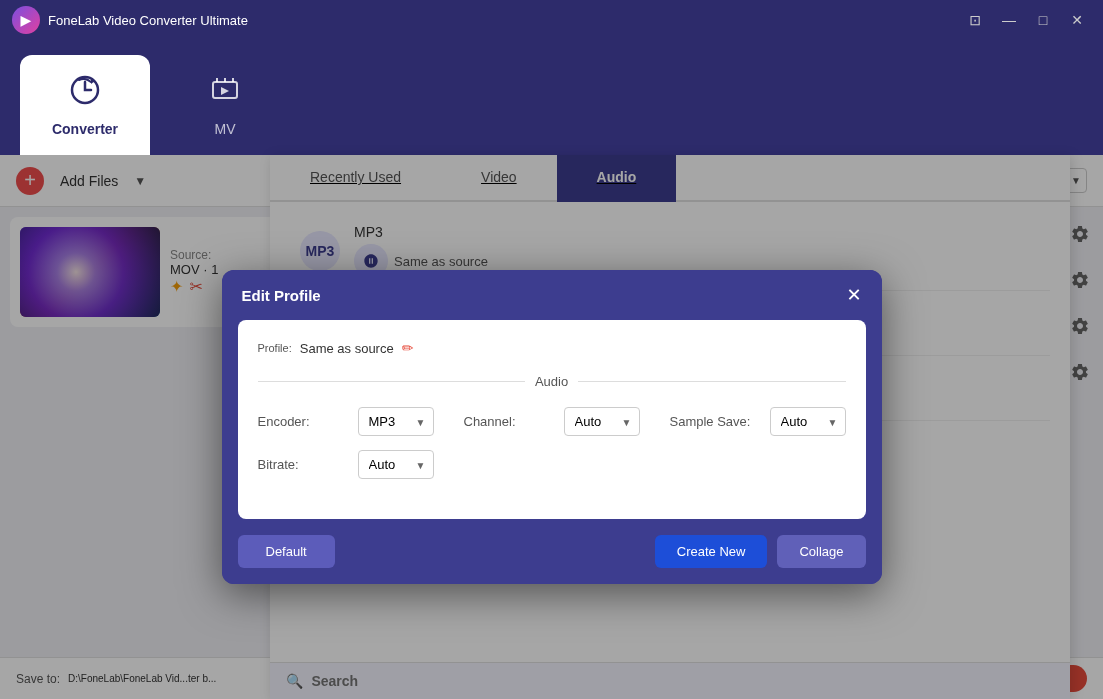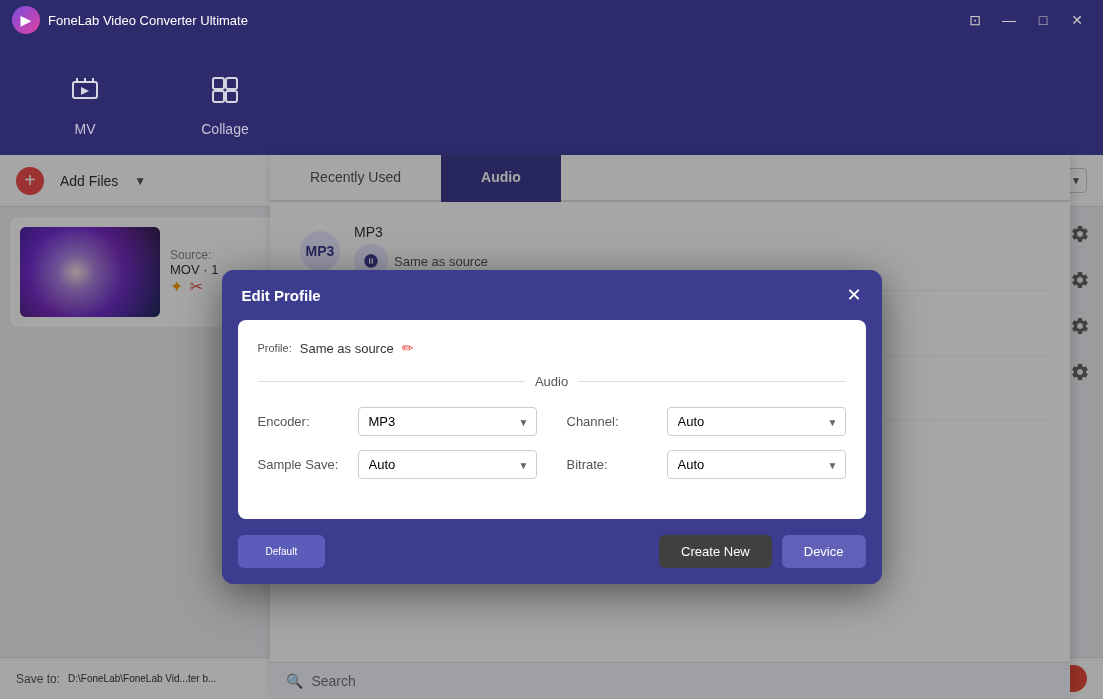--- a/index.html
+++ b/index.html
@@ -309,20 +309,21 @@
       width: 800px;
       background: white;
       border-radius: 0 0 0 0;
       z-index: 10;
       box-shadow: 2px 2px 12px rgba(0,0,0,0.15);
       bottom: 0;
     }
     .format-tabs {
       display: flex;
       border-bottom: 2px solid #e0e0e0;
+      text-decoration: underline;
     }
     .format-tab {
       padding: 14px 40px;
       font-size: 14px;
       cursor: pointer;
       color: #555;
       border-bottom: 3px solid transparent;
       margin-bottom: -2px;
     }
     .format-tab.active {
@@ -365,20 +366,21 @@
       right: 0;
       background: #f5f5ff;
     }
     .format-search input {
       border: none;
       background: transparent;
       font-size: 14px;
       outline: none;
       flex: 1;
       color: #555;
+      font-weight: bold;
     }
 
     
     .overlay {
       position: absolute;
       inset: 0;
       background: rgba(0,0,0,0.35);
       z-index: 100;
       display: flex;
       align-items: center;
@@ -447,21 +449,21 @@
       flex: 1;
       height: 1px;
       background: #ddd;
     }
     .section-label {
       font-size: 13px;
       color: #555;
     }
     .form-grid {
       display: grid;
-      grid-template-columns: 1fr 1fr;
+      grid-template-columns: 1fr 1fr 1fr;
       gap: 14px 30px;
       margin-bottom: 20px;
     }
     .form-field {
       display: flex;
       align-items: center;
       gap: 10px;
     }
     .form-field-label {
       font-size: 13px;
@@ -497,29 +499,29 @@
       padding: 0 16px 16px;
       display: flex;
       justify-content: space-between;
     }
     .btn-default {
       background: #5c5cba;
       color: white;
       border: none;
       border-radius: 6px;
       padding: 9px 28px;
-      font-size: 10px;
+      font-size: 13px;
       cursor: pointer;
     }
     .btn-group {
       display: flex;
       gap: 10px;
     }
     .btn-create-new {
-      background: #404040;
+      background: #1d4ed8;
       color: white;
       border: none;
       border-radius: 6px;
       padding: 9px 22px;
       font-size: 13px;
       cursor: pointer;
     }
     .btn-cancel {
       background: #6060b8;
       color: white;
@@ -546,42 +548,42 @@
   </div>
   <div class="title-bar-controls">
     <div class="title-bar-btn" title="Captions">⊡</div>
     <div class="title-bar-btn">—</div>
     <div class="title-bar-btn">□</div>
     <div class="title-bar-btn close">✕</div>
   </div>
 </div>
 
 <div class="nav-tabs">
+  <div class="nav-tab active">
+    <span class="nav-tab-icon">
+      <svg width="32" height="32" viewBox="0 0 32 32" fill="none" xmlns="http://www.w3.org/2000/svg">
+        <circle cx="16" cy="16" r="13" stroke="#2d2b6b" stroke-width="2.5" fill="none"></circle>
+        <path d="M16 8 L16 16 L22 16" stroke="#2d2b6b" stroke-width="2.5" stroke-linecap="round"></path>
+        <path d="M10 6 Q16 3 22 8" stroke="#2d2b6b" stroke-width="2" fill="none" stroke-linecap="round"></path>
+        <polygon points="22,5 22,10 26,7" fill="#2d2b6b"></polygon>
+      </svg>
+    </span>
+    <span>Converter</span>
+  </div>
   <div class="nav-tab">
     <span class="nav-tab-icon">
       <svg width="32" height="32" viewBox="0 0 32 32" fill="none" xmlns="http://www.w3.org/2000/svg">
         <rect x="4" y="8" width="24" height="16" rx="2" stroke="rgba(255,255,255,0.8)" stroke-width="2" fill="none"></rect>
         <line x1="8" y1="4" x2="8" y2="8" stroke="rgba(255,255,255,0.8)" stroke-width="2"></line>
         <line x1="16" y1="4" x2="16" y2="8" stroke="rgba(255,255,255,0.8)" stroke-width="2"></line>
         <line x1="24" y1="4" x2="24" y2="8" stroke="rgba(255,255,255,0.8)" stroke-width="2"></line>
         <polyline points="12,13 20,17 12,21" fill="rgba(255,255,255,0.8)"></polyline>
       </svg>
     </span>
     <span>MV</span>
-  </div>
-  <div class="nav-tab">
-    <span class="nav-tab-icon">
-      <svg width="32" height="32" viewBox="0 0 32 32" fill="none" xmlns="http://www.w3.org/2000/svg">
-        <rect x="4" y="4" width="11" height="11" rx="2" stroke="rgba(255,255,255,0.8)" stroke-width="2" fill="none"></rect>
-        <rect x="17" y="4" width="11" height="11" rx="2" stroke="rgba(255,255,255,0.8)" stroke-width="2" fill="none"></rect>
-        <rect x="4" y="17" width="11" height="11" rx="2" stroke="rgba(255,255,255,0.8)" stroke-width="2" fill="none"></rect>
-        <rect x="17" y="17" width="11" height="11" rx="2" stroke="rgba(255,255,255,0.8)" stroke-width="2" fill="none"></rect>
-      </svg>
-    </span>
-    <span>Collage</span>
   </div>
 </div>
 
 <div class="main-content">
 
   <div class="toolbar">
     <button class="add-files-btn">+</button>
     <span class="add-files-label">Add Files</span>
     <span class="add-files-dropdown">▼</span>
     <div class="tab-switcher">
@@ -648,20 +650,21 @@
     <span class="save-to-label">Save to:</span>
     <span class="save-to-path">D:\FoneLab\FoneLab Vid...ter b...</span>
     <div class="bottom-actions">
       <button class="convert-all-btn">Convert All</button>
     </div>
   </div>
 
   <div class="format-panel">
     <div class="format-tabs">
       <div class="format-tab">Recently Used</div>
+      <div class="format-tab">Video</div>
       <div class="format-tab active">Audio</div>
     </div>
     <div class="format-list">
 
       <div class="format-item">
         <div class="format-icon-circle">MP3</div>
         <div>
           <div style="font-size:14px;font-weight:500;color:#333;">MP3</div>
           <div style="display:flex;align-items:center;gap:6px;margin-top:4px;">
             <div style="width:34px;height:34px;border-radius:50%;background:#e8e8ff;display:flex;align-items:center;justify-content:center;">
@@ -757,18 +760,18 @@
               </select>
               <span class="form-select-arrow">▼</span>
             </div>
           </div>
         </div>
       </div>
       <div class="dialog-footer">
         <button class="btn-default">Default</button>
         <div class="btn-group">
           <button class="btn-create-new">Create New</button>
-          <button class="btn-cancel">Device</button>
+          <button class="btn-cancel">Collage</button>
         </div>
       </div>
     </div>
   </div>
 </div>
 
 </body></html>

